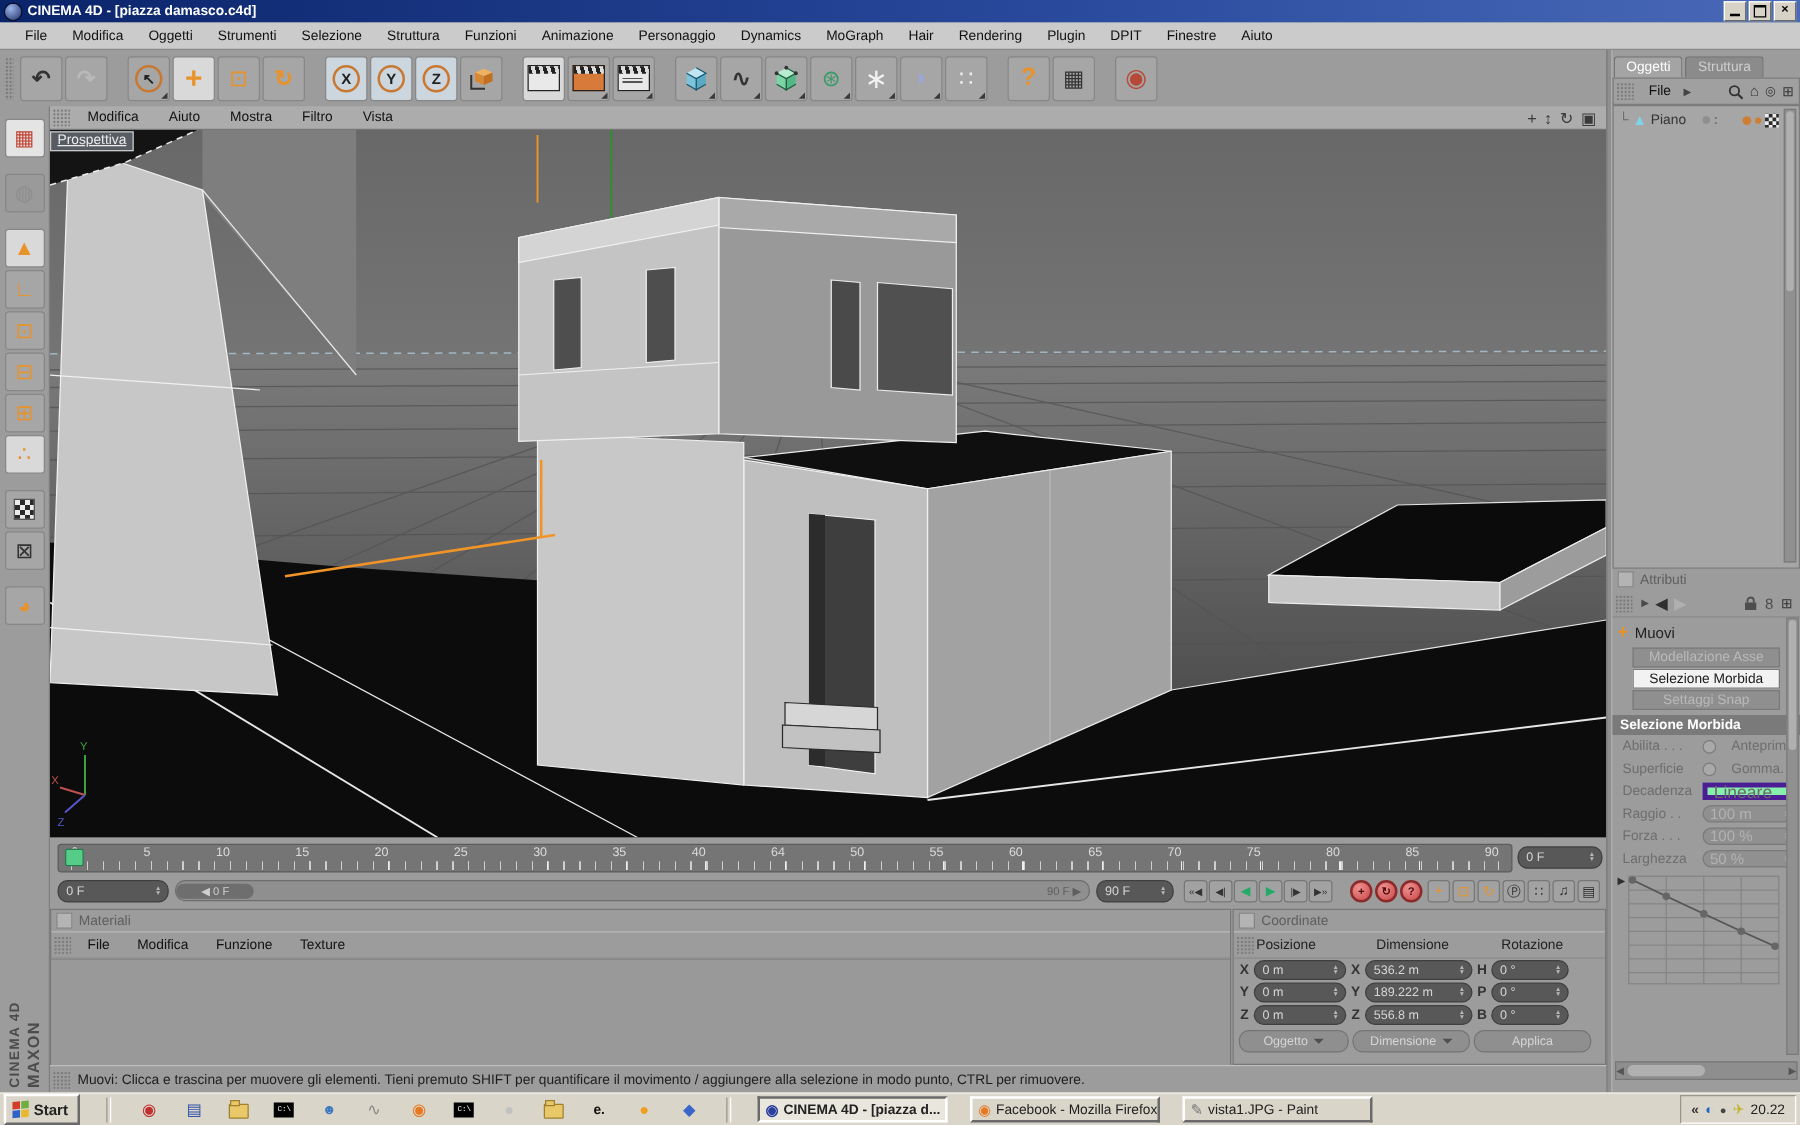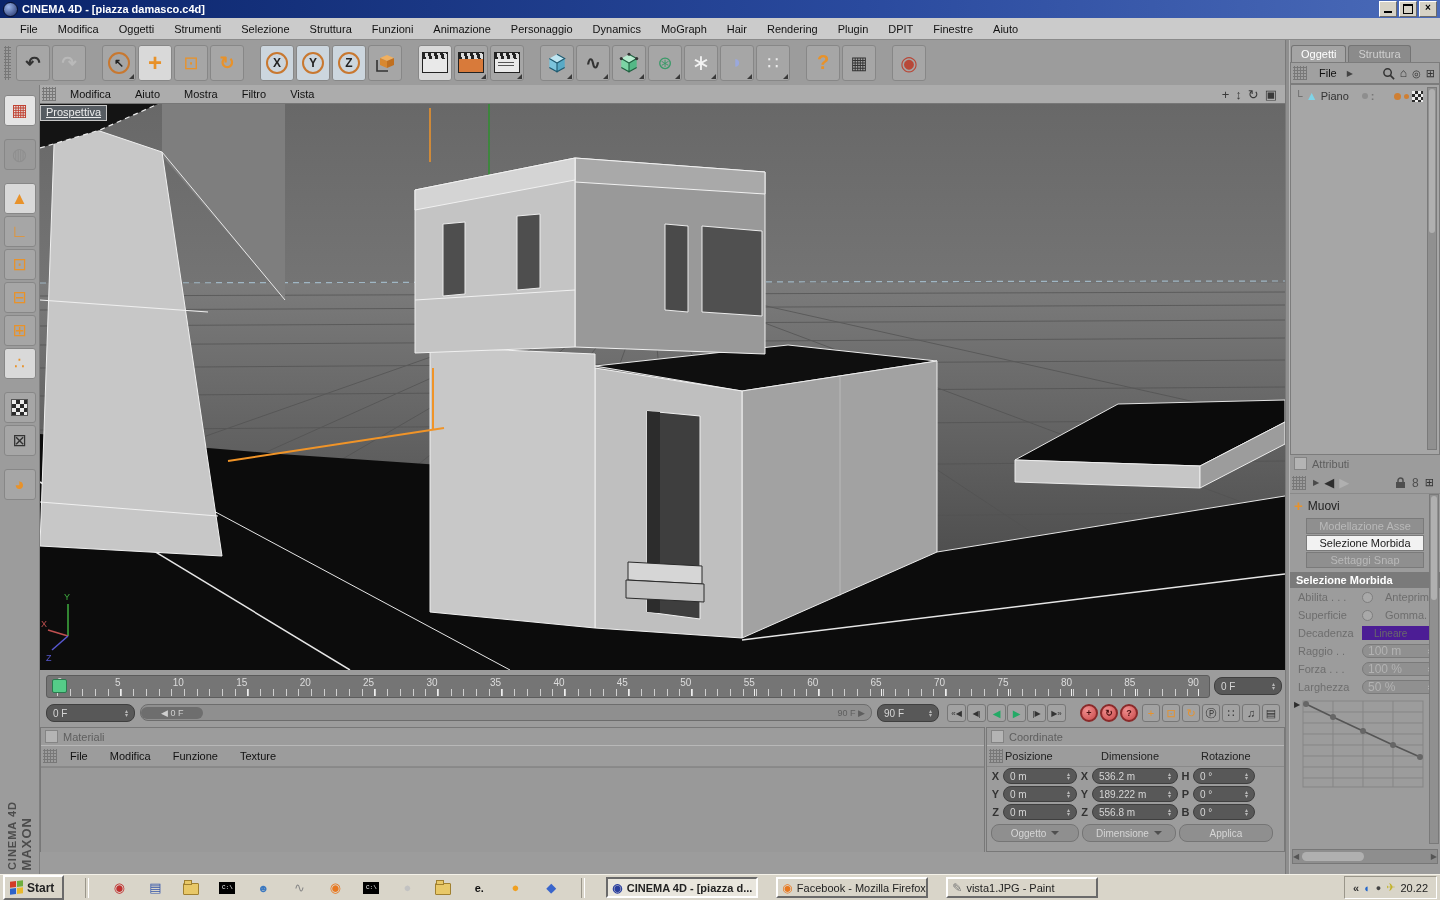--- a/index.html
+++ b/index.html
@@ -147,22 +147,22 @@
   .modebtn{width:118px;height:16px;margin:1px auto;background:#8f8f8f;border:1px solid #7a7a7a;
     color:#b9b9b9;text-align:center;line-height:15px;box-sizing:border-box;}
   .modebtn.active{background:#f2f2f2;color:#1a1a1a;}
   .sectbar{height:16px;background:#7a7a7a;color:#fff;font-weight:bold;padding-left:6px;line-height:16px;margin-top:4px;}
   .arow{display:flex;align-items:center;height:18px;padding:0 3px 0 8px;gap:4px;}
   .alabel{width:60px;color:#6e6e6e;}
   .acirc{width:11px;height:11px;border-radius:50%;background:#a9a9a9;border:1px solid #7e7e7e;box-sizing:border-box;}
   .aright{margin-left:auto;color:#6e6e6e;width:52px;overflow:hidden;white-space:nowrap;}
   .afield{flex:1;height:14px;background:#909090;border:1px solid #7a7a7a;border-radius:7px;color:#b2b2b2;
     display:flex;align-items:center;padding:0 5px;font-size:12px;box-sizing:border-box;}
-  .adrop{flex:1;height:14px;background:#bef264;border:7px solid #4c1d95;color:#6a6a6a;
-    display:flex;align-items:center;padding:0 5px;font-size:10px;box-sizing:border-box;}
+  .adrop{flex:1;height:14px;background:#86efac;border:4px solid #4c1d95;color:#6a6a6a;
+    display:flex;align-items:center;padding:0 5px;font-size:14px;box-sizing:border-box;}
   .rp-hscroll{left:1292px;top:849px;width:146px;height:15px;background:#8e8e8e;border:1px solid #777;
     display:flex;align-items:center;box-sizing:border-box;color:#555;font-size:8px;}
   .rp-hscroll .thumbh{flex:0 0 62px;height:9px;background:#b0b0b0;border-radius:5px;margin:0 3px;}
 
   
   .taskbar{left:0;top:874px;width:1440px;height:26px;background:#d9d5c9;border-top:1px solid #f4f1e8;
     display:flex;align-items:center;gap:18px;padding:0 3px;box-sizing:border-box;}
   .startbtn{height:21px;display:flex;align-items:center;gap:4px;padding:0 8px 0 5px;background:#d9d5c9;
     border:2px solid;border-color:#fff #6a6a6a #6a6a6a #fff;font-weight:bold;font-size:12px;}
   .flag{width:13px;height:13px;transform:skewY(-6deg);
@@ -456,21 +456,21 @@
     <div class="ruler-nums">
         <span>0</span>
         <span>5</span>
         <span>10</span>
         <span>15</span>
         <span>20</span>
         <span>25</span>
         <span>30</span>
         <span>35</span>
         <span>40</span>
-        <span>45</span>
+        <span>64</span>
         <span>50</span>
         <span>55</span>
         <span>60</span>
         <span>65</span>
         <span>70</span>
         <span>75</span>
         <span>80</span>
         <span>85</span>
         <span>90</span>
       </div>
@@ -605,20 +605,24 @@
       <span class="cbtn" style="width:92px">
           <span>Dimensione</span>
           <span class="darr"></span>
         </span>
       <span class="cbtn" style="width:92px">
           <span>Applica</span>
         </span>
     </div>
   </div>
 
+  <div class="abs status">
+    <span class="hgrip"></span>
+    <span>Muovi: Clicca e trascina per muovere gli elementi. Tieni premuto SHIFT per quantificare il movimento / aggiungere alla selezione in modo punto, CTRL per rimuovere.</span>
+  </div>
 
   <div class="abs maxon">
     <span class="b2">CINEMA 4D</span>
     <span class="b1">MAXON</span>
   </div>
 
   <div class="abs rp-tabs">
     <span class="rtab active">Oggetti</span>
     <span class="rtab">Struttura</span>
   </div>

